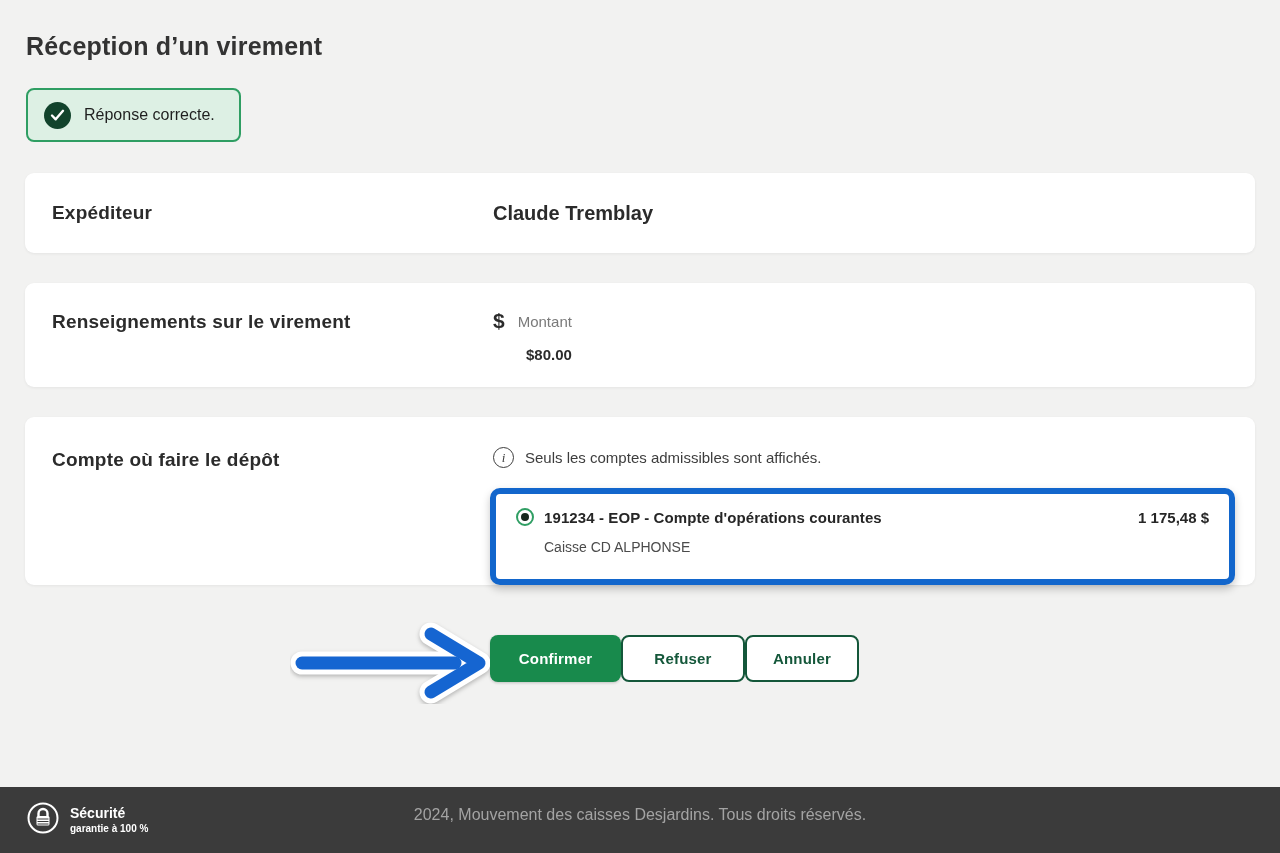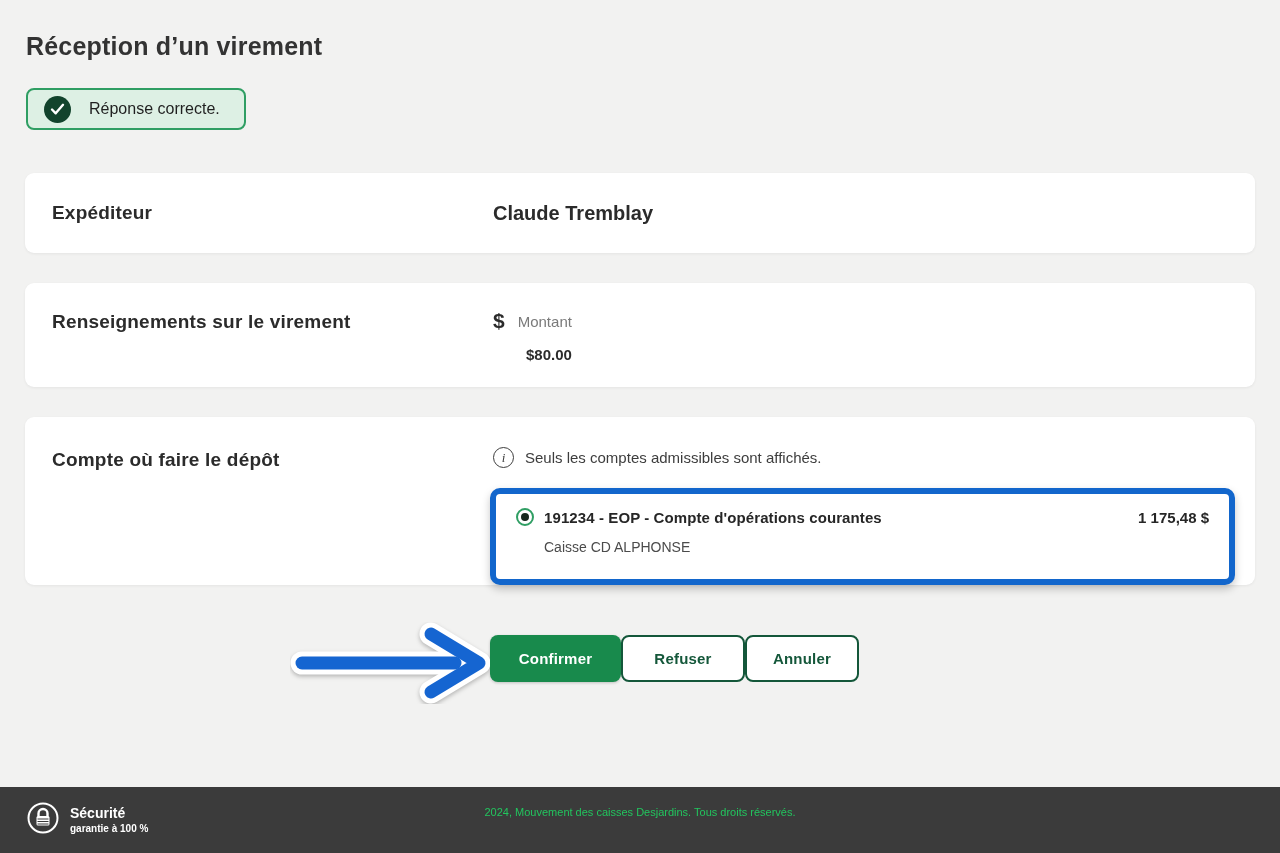--- a/index.html
+++ b/index.html
@@ -6,22 +6,22 @@
   html, body { width: 1280px; height: 853px; }
   body { font-family: "Liberation Sans", "DejaVu Sans", sans-serif; background: #f2f2f1; }
   .page { position: relative; width: 1280px; height: 853px; overflow: hidden; background: #f2f2f1; }
 
   .page-title {
     position: absolute; left: 26px; top: 32px;
     font-size: 25px; font-weight: 700; color: #333333; letter-spacing: 0.2px;
   }
 
   .success-badge {
-    position: absolute; left: 26px; top: 88px; height: 42px;
-    display: inline-flex; align-items: center; gap: 18px;
+    position: absolute; left: 26px; top: 88px; height: 54px;
+    display: inline-flex; align-items: center; gap: 13px;
     background: #ddf0e4; border: 2px solid #2f9e63; border-radius: 8px;
     padding: 0 24px 0 16px;
   }
   .check-circle {
     width: 27px; height: 27px; border-radius: 50%; background: #12432c;
     display: flex; align-items: center; justify-content: center; flex: 0 0 auto;
   }
   .check-circle svg { display: block; }
   .success-badge .badge-text { font-size: 16px; color: #1f1f1f; }
 
@@ -98,21 +98,21 @@
   .footer {
     position: absolute; left: 0; top: 787px; width: 1280px; height: 66px;
     background: #3b3b3b; display: flex; align-items: center;
   }
   .security { display: flex; align-items: center; gap: 10px; margin-left: 26px; }
   .lock-badge { flex: 0 0 auto; }
   .security-text .security-title { font-size: 14px; font-weight: 700; color: #ffffff; line-height: 1.25; }
   .security-text .security-subtitle { font-size: 10px; font-weight: 700; color: #ffffff; line-height: 1.25; }
   .copyright {
     position: absolute; left: 0; right: 0; top: 19px; text-align: center;
-    font-size: 11px; color: #22c55e;
+    font-size: 16px; color: #a3a3a3;
   }
 </style>
 </head>
 <body>
 
 <div class="page">
 
   <h1 class="page-title">Réception d’un virement</h1>
 
   <div class="success-badge">

